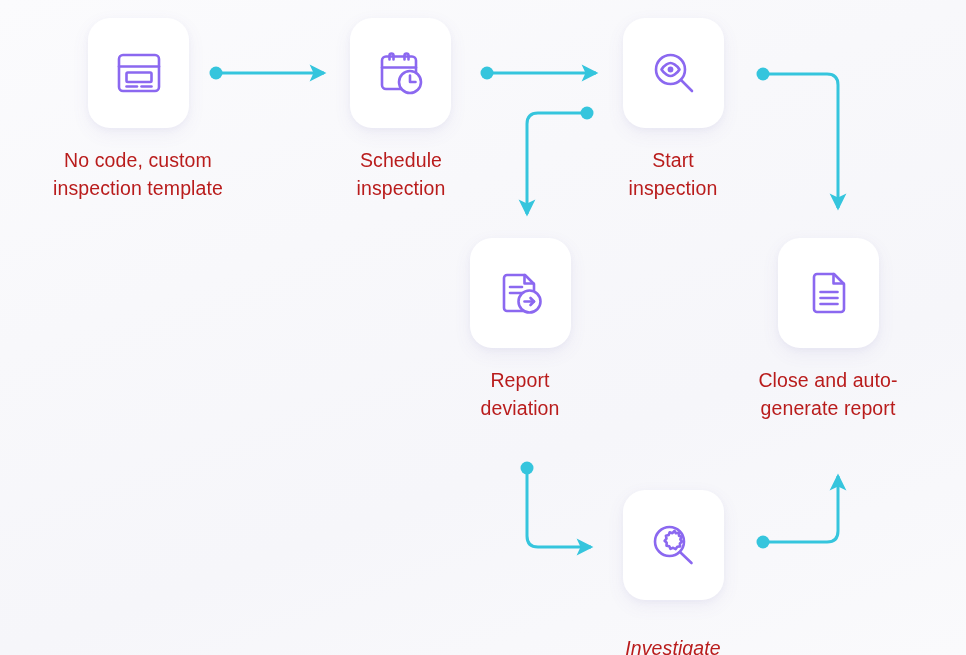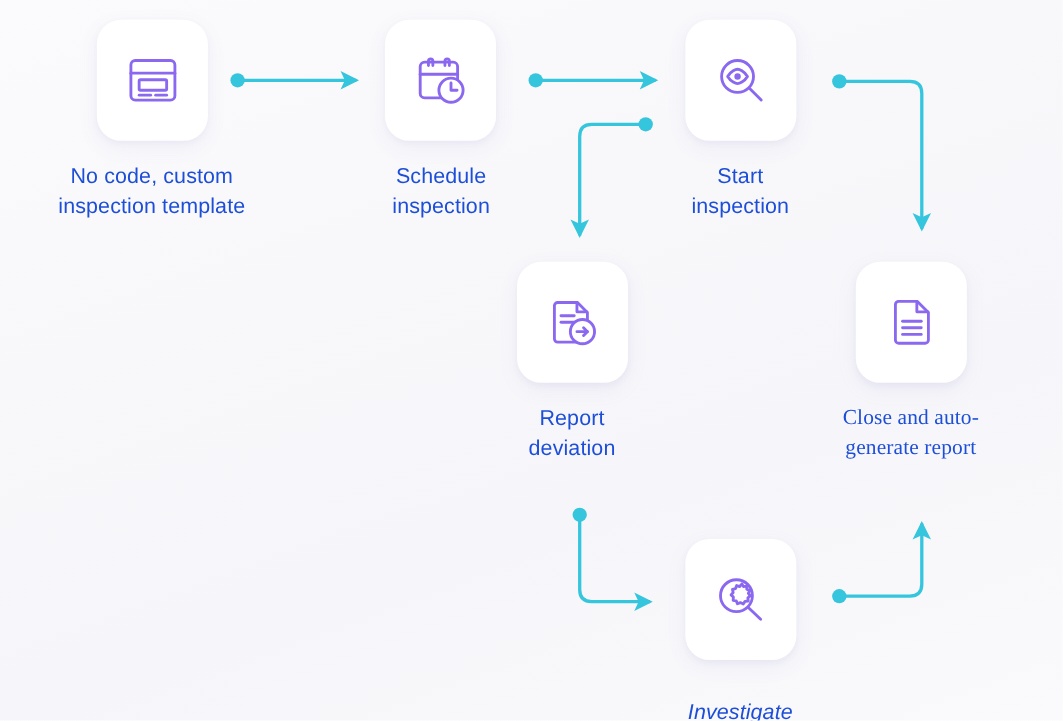--- a/index.html
+++ b/index.html
@@ -43,21 +43,21 @@
     display: flex;
     align-items: center;
     justify-content: center;
   }
   .node-icon {
     display: block;
   }
   .node-label {
     position: absolute;
     text-align: center;
-    color: #1d4ed8;
+    color: #b91c1c;
     font-size: 19.5px;
     line-height: 28px;
     letter-spacing: 0.1px;
     white-space: pre-line;
     font-weight: 400;
   }
   
   #node-template  { left: 88px;  top: 18px; }
   #node-schedule  { left: 350px; top: 18px; }
   #node-start     { left: 623px; top: 18px; }
@@ -65,21 +65,21 @@
   #node-close     { left: 778px; top: 238px; }
   #node-investigate { left: 623px; top: 490px; }
 
   .node-card { width: 101px; height: 110px; }
 
   .node-label { width: 260px; }
   #node-template  .node-label   { left: -80px; top: 128px; }
   #node-schedule  .node-label   { left: -79px; top: 128px; }
   #node-start     .node-label   { left: -80px; top: 128px; text-align: center; }
   #node-deviation .node-label   { left: -80px; top: 128px; }
-  #node-close     .node-label   { left: -80px; top: 128px; font-family: Liberation Serif, serif; }
+  #node-close     .node-label   { left: -80px; top: 128px; }
   #node-investigate .node-label { left: -80px; top: 144px; font-style: italic; }
 </style>
 </head>
 <body>
 
 <div id="diagram">
 
   <svg id="connectors" viewBox="0 0 966 655" width="966" height="655">
     <defs>
       <marker id="ah-right" markerWidth="7" markerHeight="7" refX="5.2" refY="3.2" orient="auto" markerUnits="strokeWidth">

